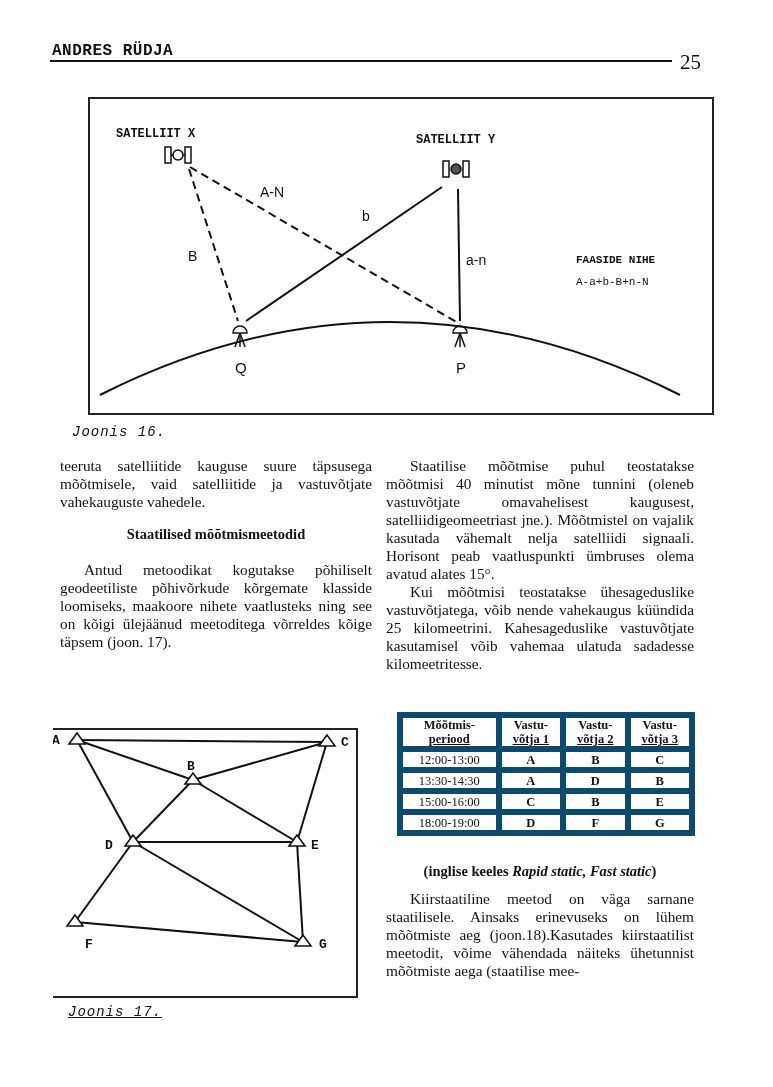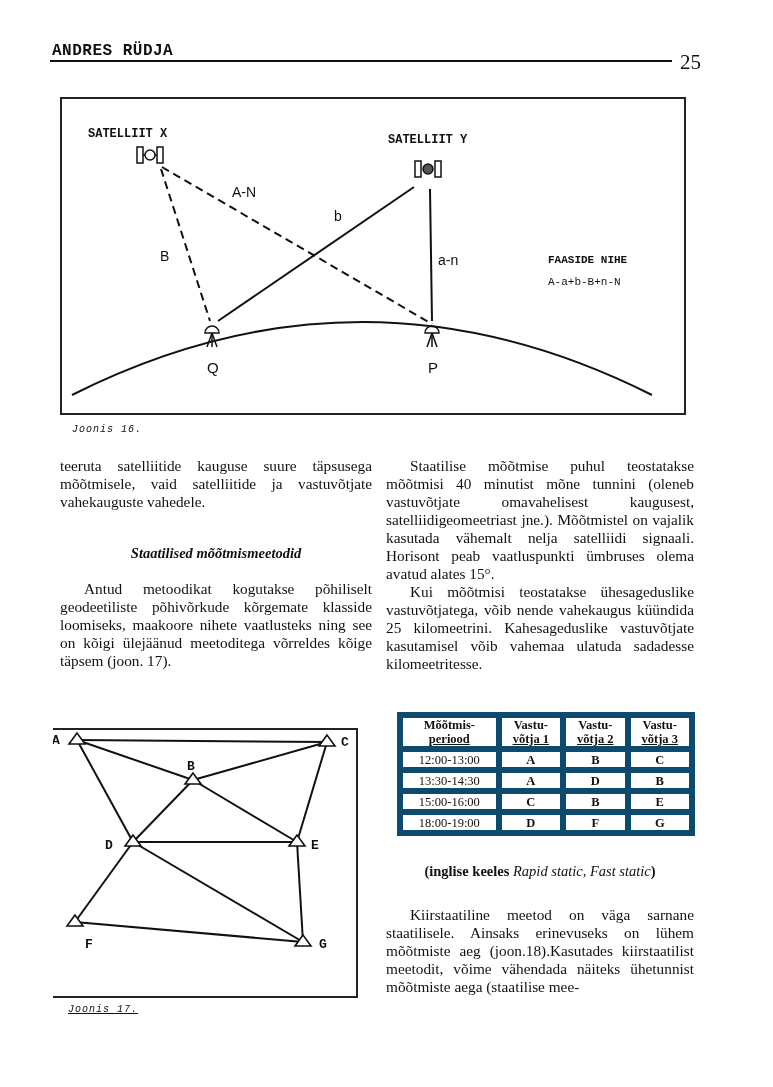--- a/index.html
+++ b/index.html
@@ -4,23 +4,23 @@
 <style>
   html, body { margin: 0; padding: 0; background: #ffffff; }
   body { width: 773px; height: 1087px; position: relative; overflow: hidden; color: #111; }
   .mono { font-family: "Liberation Mono", "DejaVu Sans Mono", monospace; }
   .serif { font-family: "Liberation Serif", "DejaVu Serif", serif; }
 
   #running-head { position: absolute; left: 52px; top: 42px; font-weight: bold; font-size: 16px; letter-spacing: 0.5px; }
   #head-rule { position: absolute; left: 50px; top: 60px; width: 622px; height: 2px; background: #111; }
   #page-number { position: absolute; left: 680px; top: 50px; font-size: 21px; }
 
-  #fig16 { position: absolute; left: 60px; top: 97px; width: 626px; height: 318px; border: 2px solid #222; box-sizing: border-box; }
+  #fig16 { position: absolute; left: 88px; top: 97px; width: 626px; height: 318px; border: 2px solid #222; box-sizing: border-box; }
   #fig16 svg, #fig17 svg { position: absolute; left: 0; top: 0; }
-  .fig-caption { position: absolute; font-style: italic; font-size: 10px; letter-spacing: 1px; }
+  .fig-caption { position: absolute; font-style: italic; font-size: 14px; letter-spacing: 1px; }
 
   .col { position: absolute; font-size: 15.3px; line-height: 18px; text-align: justify; }
   .col p { margin: 0; }
   .indent { text-indent: 24px; }
   .section-heading { text-align: center; font-weight: bold; font-size: 14.5px; }
 
   #fig17 { position: absolute; left: 53px; top: 728px; width: 305px; height: 270px; border: 2px solid #222; border-left-width: 0; box-sizing: border-box; }
 
   #schedule-table { position: absolute; left: 397px; top: 712px; width: 298px; border-collapse: collapse; font-size: 12.5px; border: 2px solid #111; }
   #schedule-table th, #schedule-table td { border: 6px solid #0c4a6e; text-align: center; padding: 0 2px; height: 15px; line-height: 14px; }
@@ -83,21 +83,21 @@
     <text x="145" y="274" font-family="Liberation Sans, sans-serif" font-size="15" fill="#111">Q</text>
     <text x="366" y="274" font-family="Liberation Sans, sans-serif" font-size="15" fill="#111">P</text>
     <text x="486" y="164" font-family="Liberation Mono, monospace" font-weight="bold" font-size="11" fill="#111">FAASIDE NIHE</text>
     <text x="486" y="186" font-family="Liberation Mono, monospace" font-size="11" fill="#111">A-a+b-B+n-N</text>
   </svg>
 </div>
 <div class="fig-caption mono" style="left:72px; top:424px;">Joonis 16.</div>
 
 <div class="col serif" style="left:60px; top:457px; width:312px;">
   <p>teeruta satelliitide kauguse suure täpsusega mõõtmisele, vaid satelliitide ja vastuvõtjate vahekauguste vahedele.</p>
-  <p class="section-heading" style="margin-top:33px; margin-bottom:18px;font-style:italic;">Staatilised mõõtmismeetodid</p>
+  <p class="section-heading" style="margin-top:14px; margin-bottom:18px;">Staatilised mõõtmismeetodid</p>
   <p class="indent">Antud metoodikat kogutakse põhiliselt geodeetiliste põhivõrkude kõrgemate klasside loomiseks, maakoore nihete vaatlusteks ning see on kõigi ülejäänud meetoditega võrreldes kõige täpsem (joon. 17).</p>
 </div>
 
 <div id="fig17">
   <svg width="305" height="270" viewBox="0 0 305 270">
     <g stroke="#111" stroke-width="2" fill="none">
       <line x1="24" y1="10" x2="274" y2="12"></line>
       <line x1="24" y1="10" x2="140" y2="50"></line>
       <line x1="274" y1="12" x2="140" y2="50"></line>
       <line x1="24" y1="10" x2="80" y2="112"></line>
@@ -168,15 +168,15 @@
     <tr>
       <td>18:00-19:00</td>
       <td class="letter">D</td>
       <td class="letter">F</td>
       <td class="letter">G</td>
     </tr>
   </tbody>
 </table>
 
 <div class="col serif" style="left:386px; top:862px; width:308px;">
-  <p class="section-heading"><span>(inglise keeles </span><i style="font-weight:normal">Rapid static, Fast static</i><span>)</span></p>
-  <p class="indent" style="margin-top:26px;">Kiirstaatiline meetod on väga sarnane staatilisele. Ainsaks erinevuseks on lühem mõõtmiste aeg (joon.18).Kasutades kiirstaatilist meetodit, võime vähendada näiteks ühetunnist mõõtmiste aega (staatilise mee-</p>
+  <p class="section-heading"><span>(inglise keeles </span><i style="font-weight:bold">Rapid static, Fast static</i><span>)</span></p>
+  <p class="indent" style="margin-top:10px;">Kiirstaatiline meetod on väga sarnane staatilisele. Ainsaks erinevuseks on lühem mõõtmiste aeg (joon.18).Kasutades kiirstaatilist meetodit, võime vähendada näiteks ühetunnist mõõtmiste aega (staatilise mee-</p>
 </div>
 
 </body></html>

